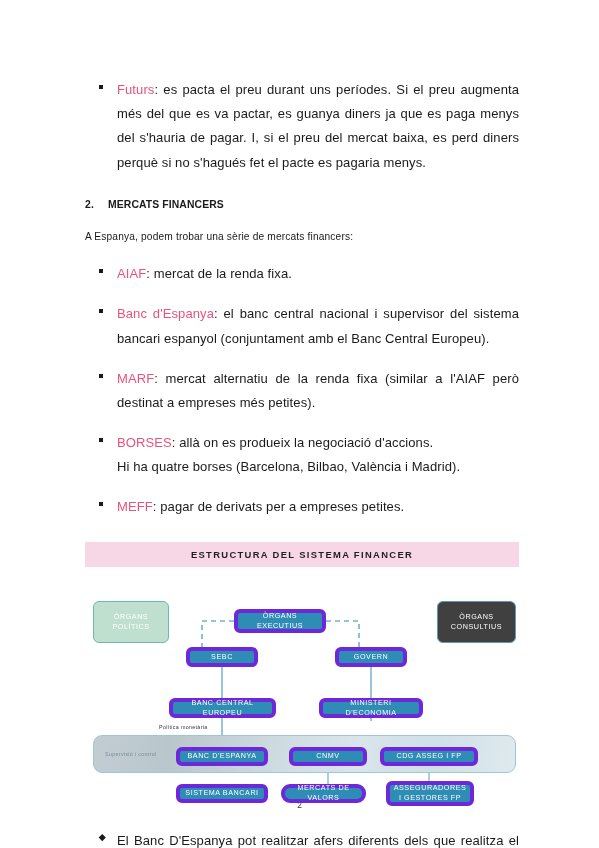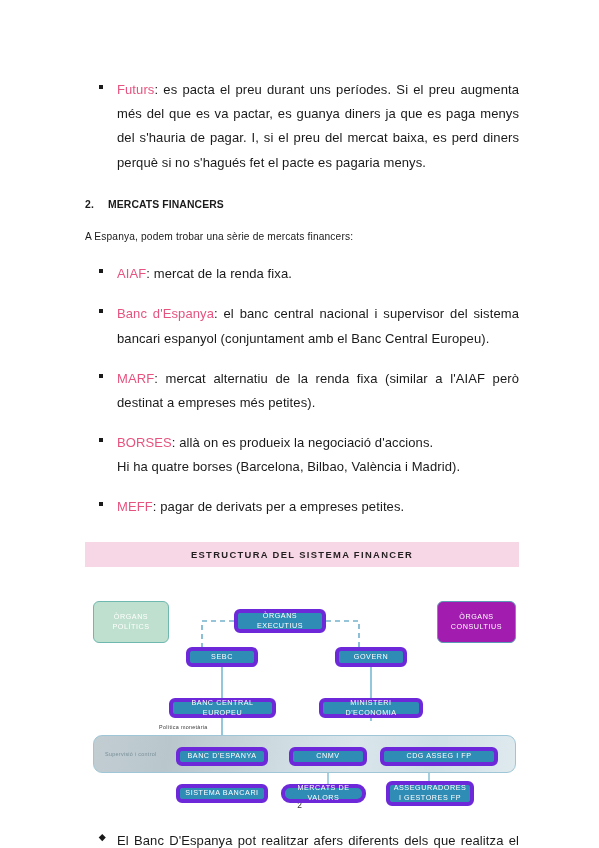--- a/index.html
+++ b/index.html
@@ -123,21 +123,21 @@
   .node.blue {
     background: #2f8cb5;
     border: 4px solid #6d28d9;
   }
   .node.green {
     background: #bfe0ce;
     border: 1.1px solid #6fb8b0;
     color: #ffffff;
   }
   .node.grey {
-    background: #a21caf;
+    background: #404040;
     border: 1.1px solid #5c9bb5;
     color: #ffffff;
   }
   .supbar {
     position: absolute;
     box-sizing: border-box;
     border-radius: 9px;
     border: 1px solid #9ec6d6;
     background: linear-gradient(100deg,#c2cdd2 0%, #b9c7cd 18%, #cfdde2 45%, #d9e5ea 62%, #cfe0e7 80%, #dfeaee 100%);
     z-index: 1;
@@ -239,21 +239,21 @@
 
       <span class="lbl dark" style="left:74px; top:129px;">Política monetària</span>
 
       <div class="supbar" style="left:8px; top:140px; width:423px; height:38px;"></div>
       <span class="lbl light" style="left:20px; top:156px;">Supervisió i control</span>
 
       <div class="node blue" style="left:91px;  top:152px; width:92px; height:19px;">BANC D'ESPANYA</div>
 
       <div class="node blue" style="left:204px; top:152px; width:78px; height:19px;">CNMV</div>
 
-      <div class="node blue" style="left:295px; top:152px; width:118px; height:19px;">CDG ASSEG I FP</div>
+      <div class="node blue" style="left:295px; top:152px; width:98px; height:19px;">CDG ASSEG I FP</div>
 
       <div class="node blue" style="left:91px;  top:189px; width:92px; height:19px;">SISTEMA BANCARI</div>
 
       <div class="node blue" style="left:196px; top:189px; width:85px; height:19px;border-radius:9px;">MERCATS DE VALORS</div>
 
       <div class="node blue" style="left:301px; top:186px; width:88px; height:25px;">ASSEGURADORES I GESTORES FP</div>
 
     </div>
   </div>
 

